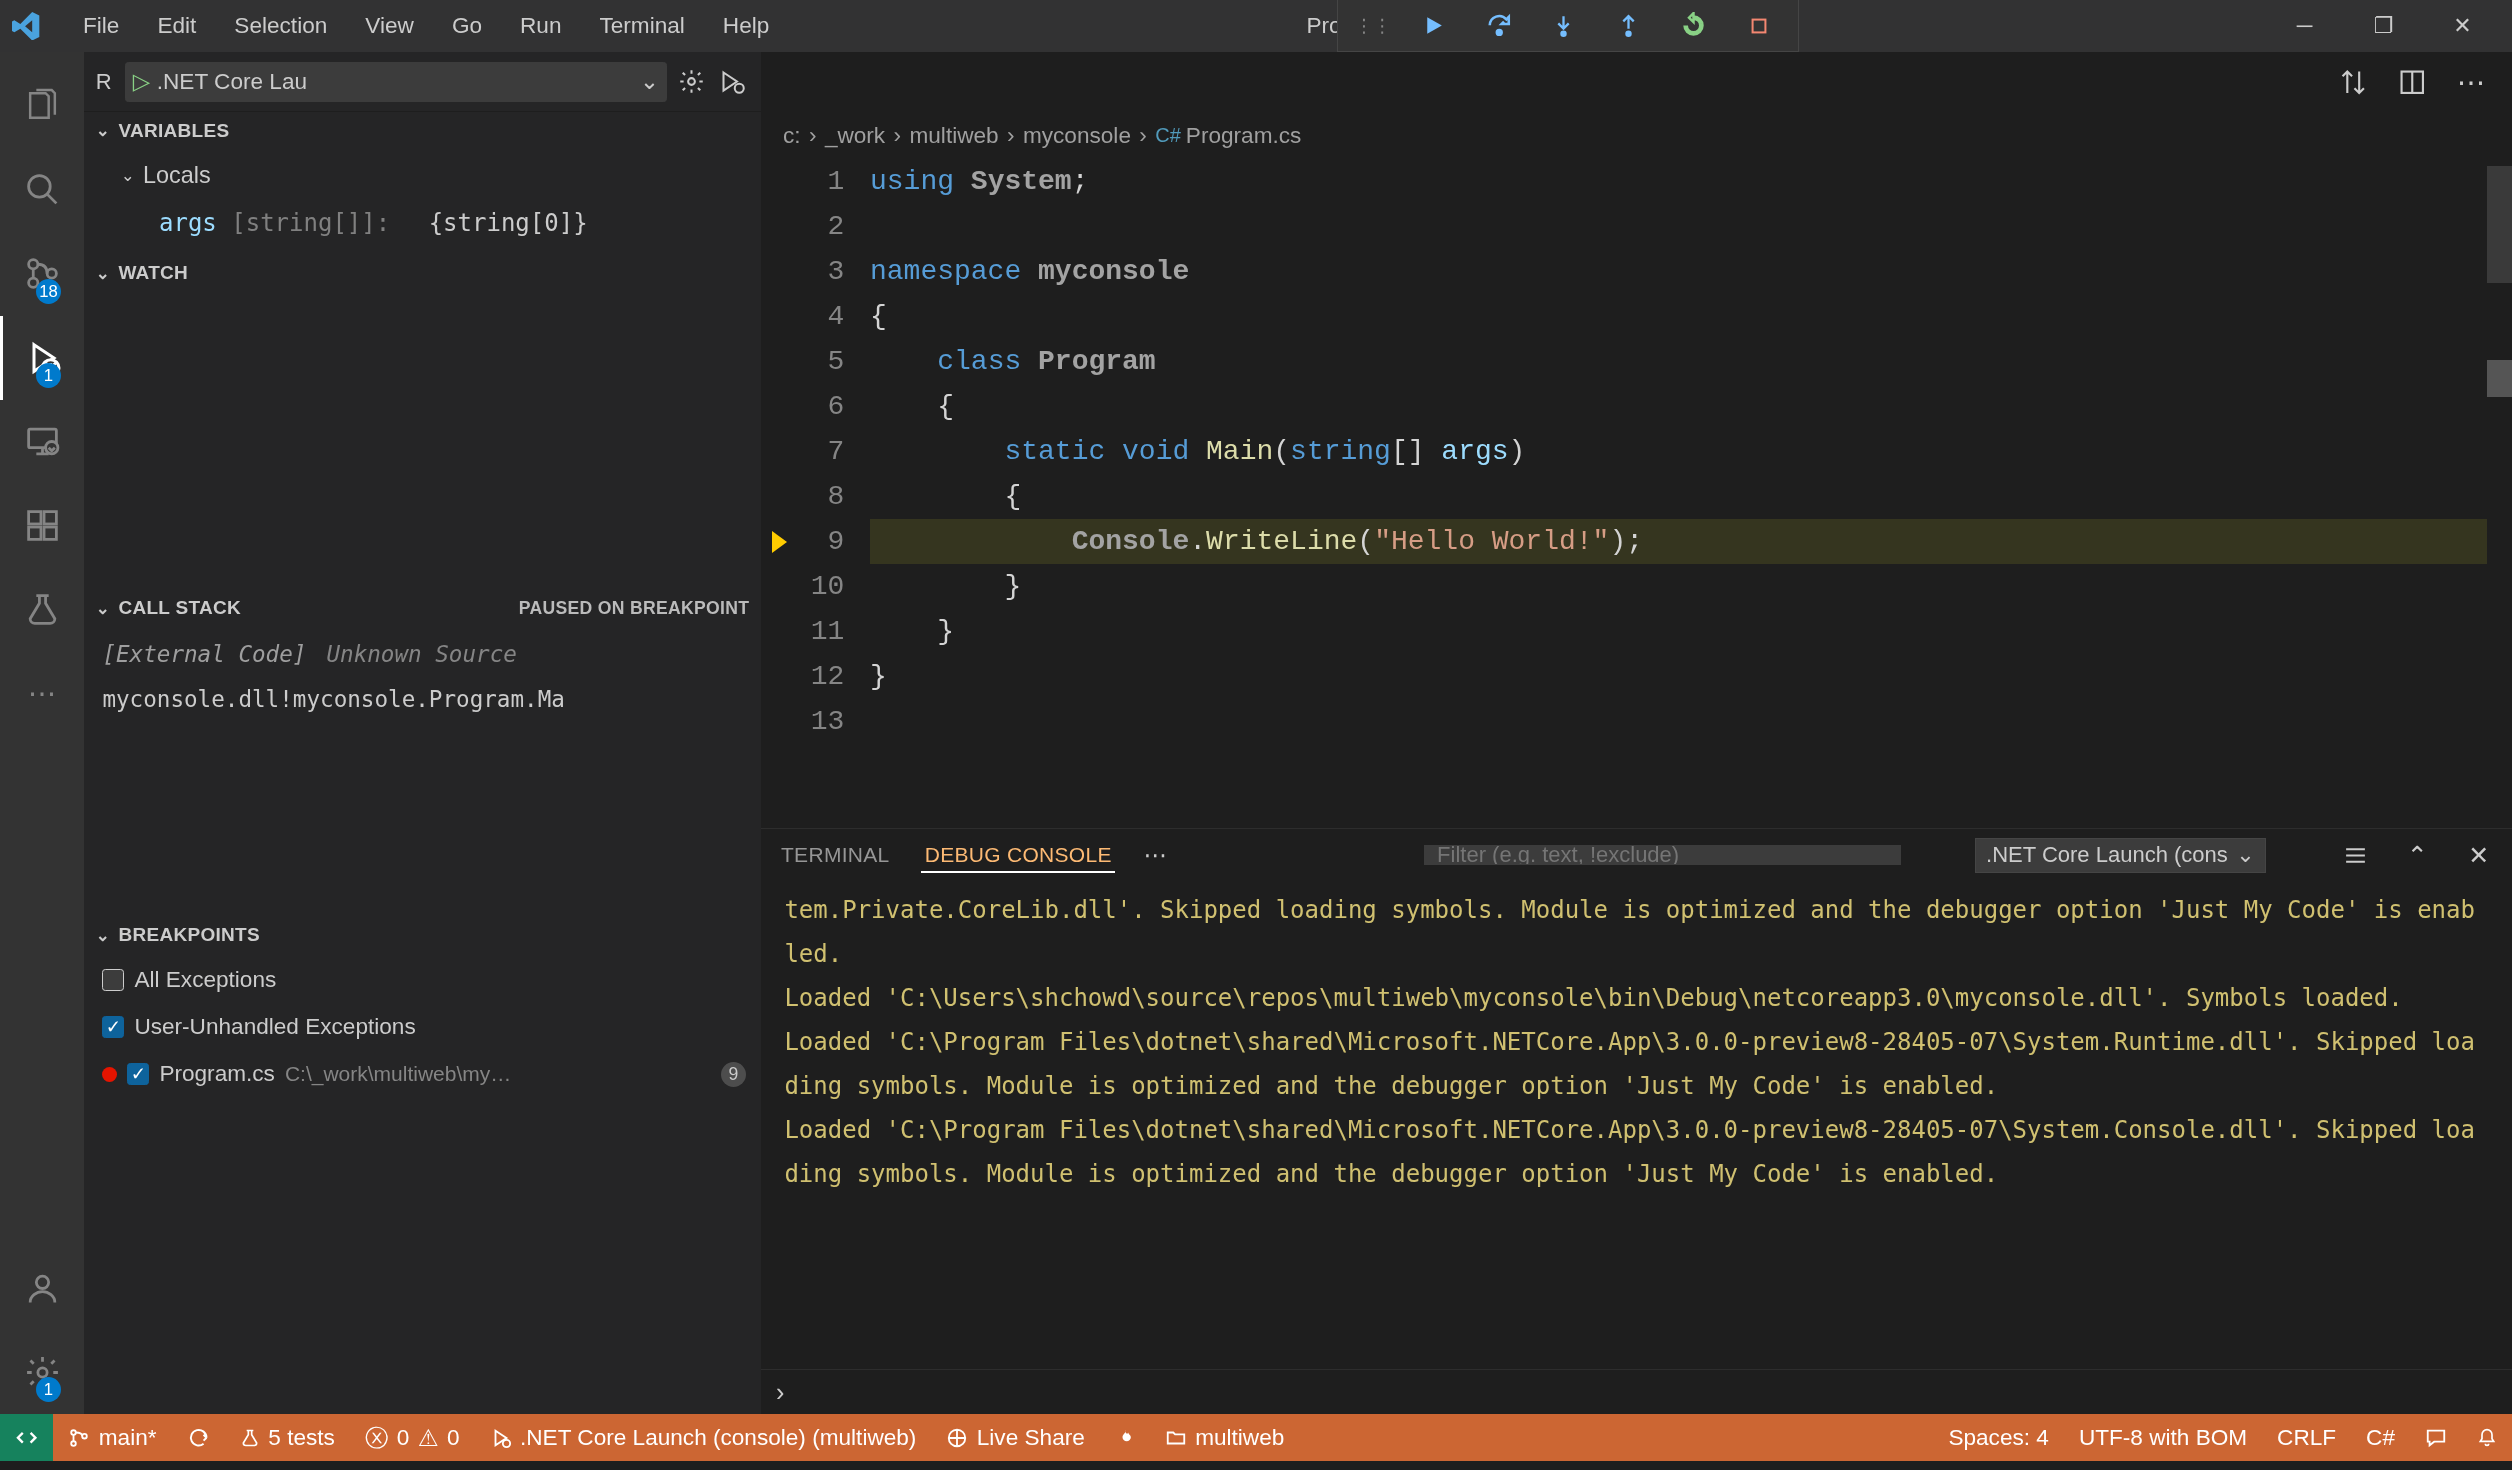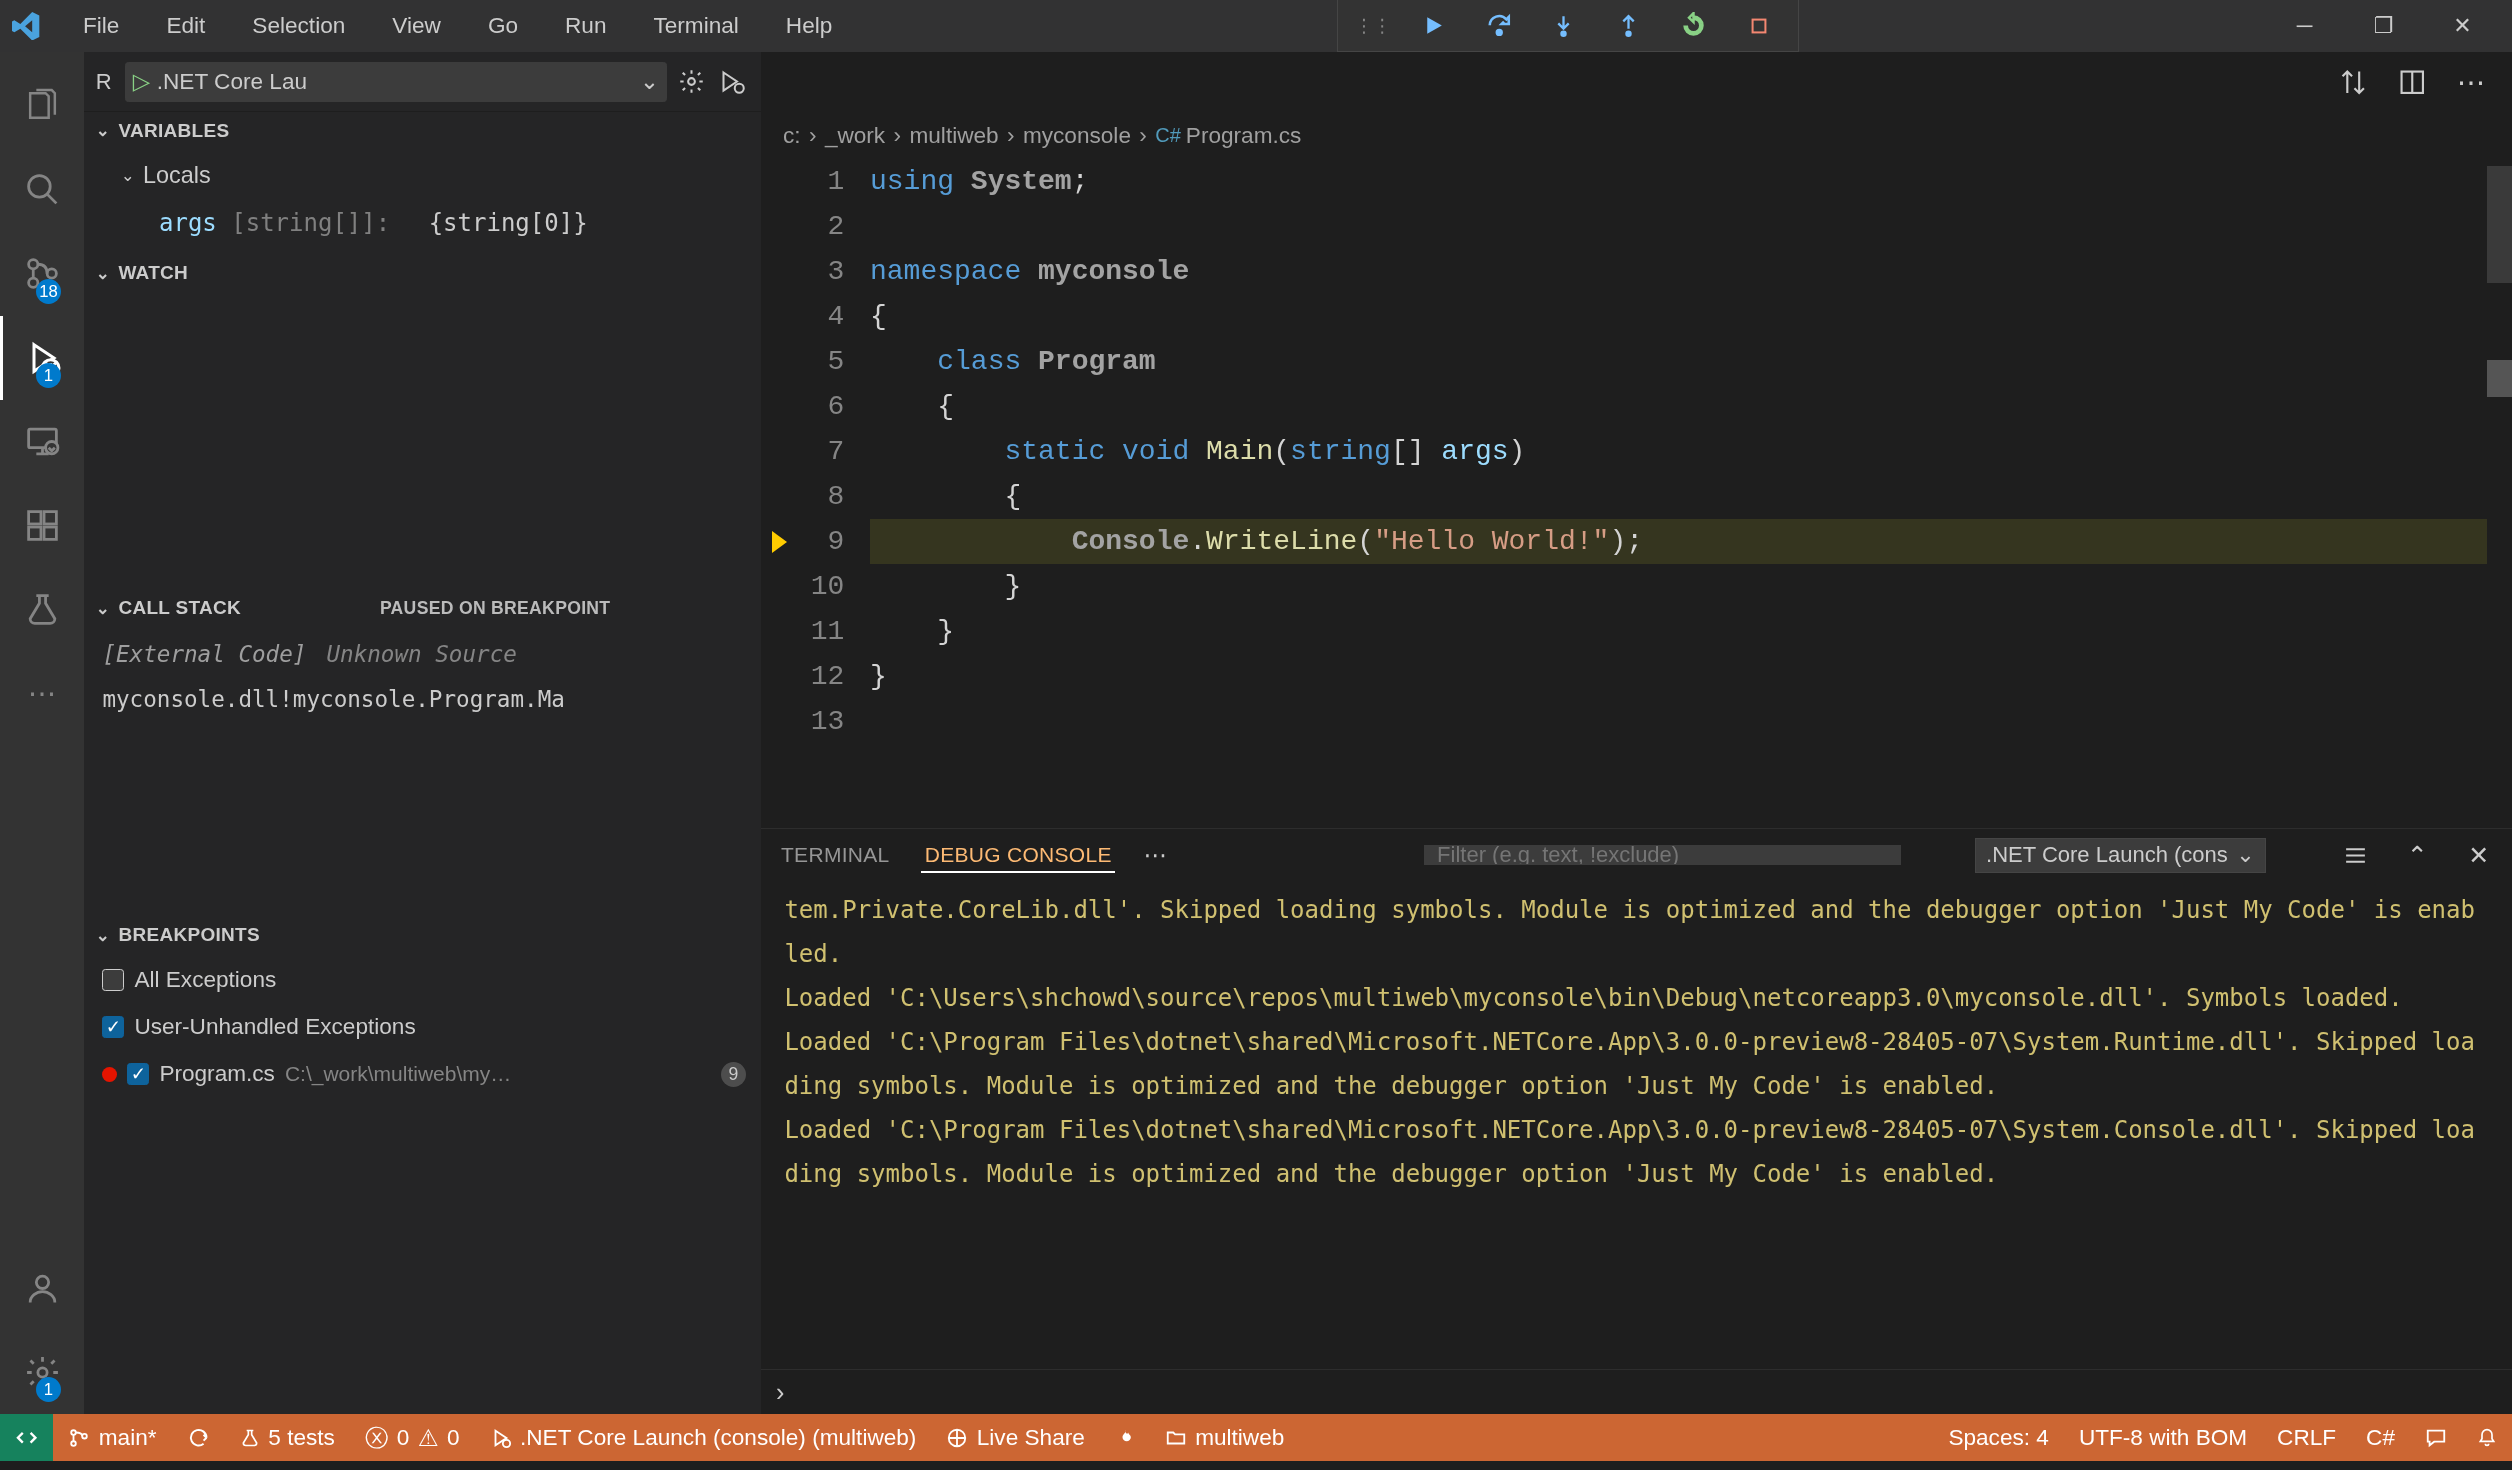--- a/index.html
+++ b/index.html
@@ -15,21 +15,21 @@
 .titlebar {
   height: 52px;
   background: #323233;
   display: flex;
   align-items: center;
   padding: 0 10px;
   font-size: 22.6px;
   color: #cccccc;
 }
 .titlebar .logo { width: 33px; height: 33px; margin-right: 25px; display:flex; align-items:center; justify-content:center;}
-.titlebar .menu { display: flex; gap: 17px; }
+.titlebar .menu { display: flex; gap: 8px; }
 .titlebar .menu-item { padding: 5px 15px; cursor: pointer; }
 .titlebar .title { flex: 1; text-align: center; color: #cccccc; }
 .titlebar .window-controls { display: flex; gap: 0; }
 .titlebar .window-controls .ctl { width: 79px; height: 50px; display:flex; align-items:center; justify-content:center; cursor:pointer; font-size: 22px; }
 
 .main-area { display: flex; height: 1362px; }
 
 .activity-bar {
   width: 84px;
   background: #333333;
@@ -72,21 +72,21 @@
 }
 .sidebar-header .launch-combo .play-icon{color:#89d185; margin-right:6.7px;}
 .sidebar-header .icon-btn { width:33px; height:33px; display:flex; align-items:center; justify-content:center; color:#cccccc; cursor:pointer; font-size:27px;}
 
 .section { display:flex; flex-direction:column; }
 .section-header {
   height: 37px; display:flex; align-items:center; padding: 0 11.7px;
   font-size: 19px; color:#cccccc; font-weight:700; letter-spacing:0.3px;
 }
 .section-header .chev { margin-right: 8.4px; font-size: 16.7px; }
-.section-header .side-note { flex:1; text-align:center; font-size:17.6px; color:#bbbbbb; font-weight:600;}
+.section-header .side-note { flex:1; text-align:right; font-size:17.6px; color:#bbbbbb; font-weight:600;}
 .section-body { padding: 3.3px 0 8.4px 25px; font-size:23.4px; }
 .section-body .tree-row { height:47px; display:flex; align-items:center; padding-left:11.7px;}
 .section-body .tree-row .chev { margin-right: 8.4px; font-size:16.7px; color:#cccccc; }
 .section-body .tree-row .var { font-family: Consolas, monospace; font-size:24px; }
 .vname { color:#9cdcfe;}
 .vtype { color:#808080;}
 .vval { color:#cccccc;margin-left:24px;}
 
 .section-watch { min-height: 335px; }
 .section-callstack { }

